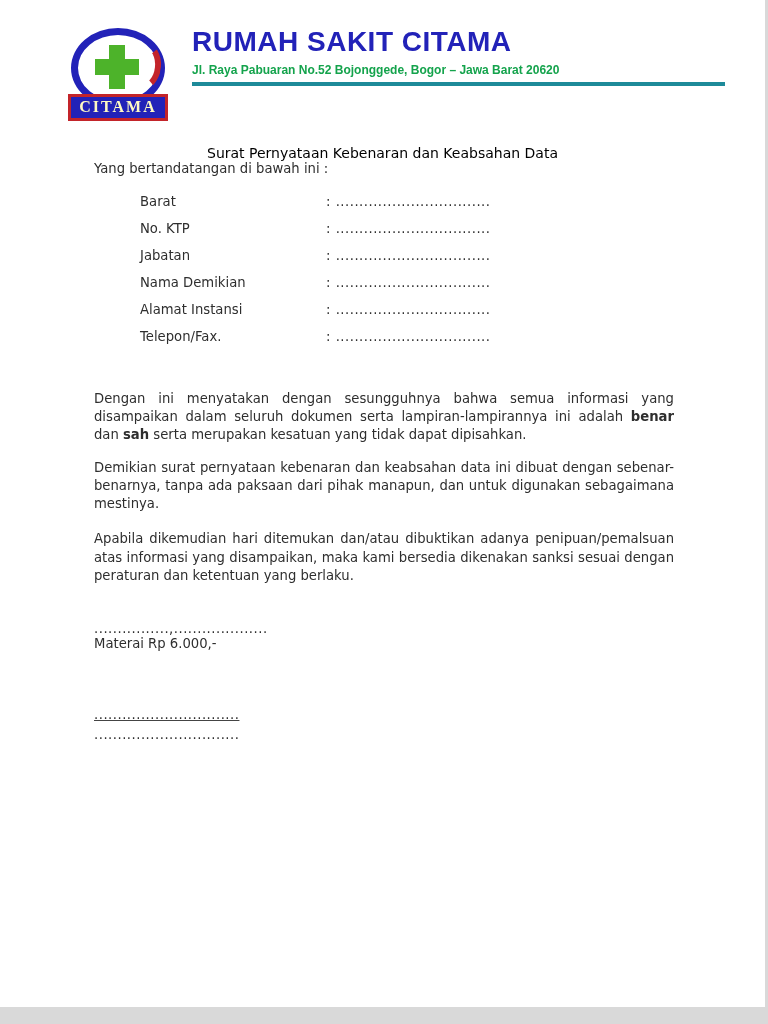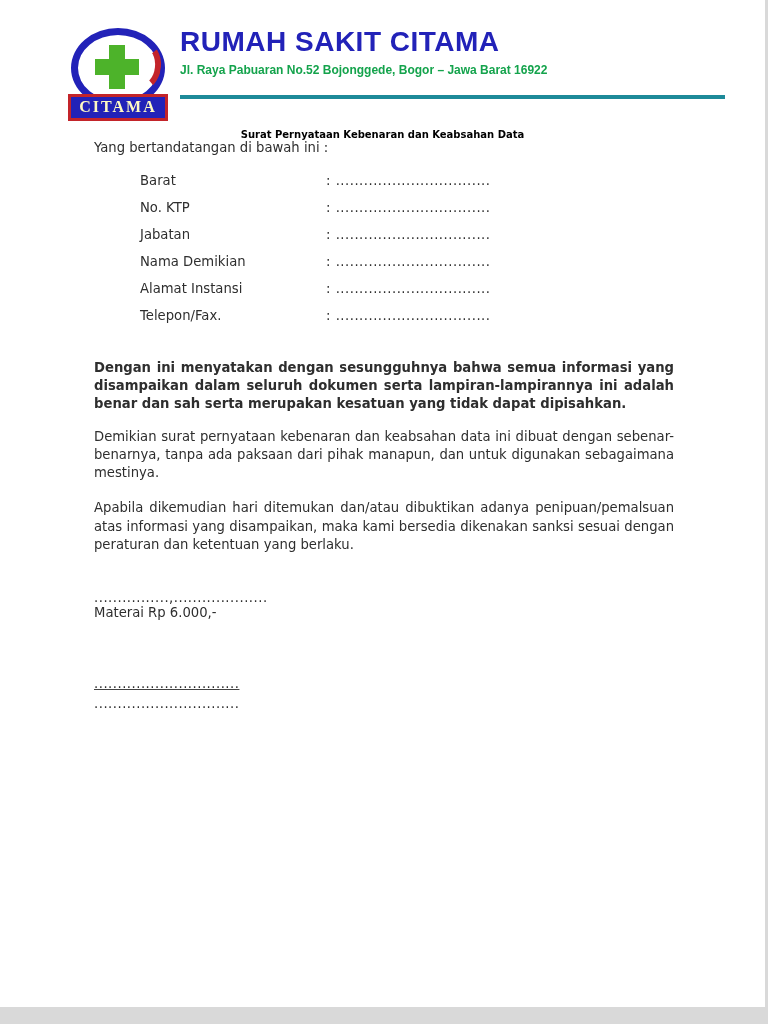--- a/index.html
+++ b/index.html
@@ -79,23 +79,23 @@
     color: #fef9c3;
     font-family: "Liberation Serif", serif;
     font-weight: bold;
     font-size: 16px;
     letter-spacing: 2px;
     text-align: center;
     padding: 1px 0 2px;
   }
   .head-text {
     flex: 1;
-    margin-left: 12px;
+    margin-left: 24px;
     border-bottom: 4px solid #1d8a99;
-    padding-bottom: 18px;
+    padding-bottom: 5px;
   }
   .hospital-name {
     font-family: "Liberation Sans", sans-serif;
     font-size: 28px;
     font-weight: bold;
     color: #2222b8;
     line-height: 1.0;
     letter-spacing: 0.5px;
   }
   .tagline {
@@ -117,24 +117,24 @@
     font-family: "Liberation Sans", sans-serif;
     font-size: 10.6px;
     font-weight: bold;
     letter-spacing: -0.1px;
     color: #1d8a99;
     white-space: nowrap;
   }
 
   
   .doc-title {
-    margin-top: 8px;
+    margin-top: 24px;
     text-align: center;
-    font-size: 10px;
-    font-weight: bold;
+    font-size: 14px;
+    font-weight: normal;
     color: #000000;
   }
   .content {
     margin: 0 91px 0 94px;
     color: #2e2e2e;
     font-size: 13.2px;
   }
   .opening {
   }
   .fields {
@@ -147,21 +147,21 @@
     height: 27px;
     font-size: 13.2px;
     color: #2e2e2e;
   }
   .field-label { width: 186px; flex: 0 0 186px; }
   .field-value { letter-spacing: 0.5px; }
   .para {
     text-align: justify;
     line-height: 1.38;
   }
-  .para-1 { margin-top: 30px; font-weight: bold; }
+  .para-1 { margin-top: 40px; }
   .para-2 { margin-top: 17px; }
   .para-3 { margin-top: 14px; }
   .place-date { margin-top: 36px; letter-spacing: 0.5px; }
   .materai { }
   .sig { margin-top: 54px; line-height: 20px; letter-spacing: 0.5px; }
   .sig-underlined { text-decoration: underline; text-decoration-color: #444; }
 </style>
 </head>
 <body>
 
@@ -170,21 +170,21 @@
   <header class="letterhead">
     <div class="logo">
       <div class="logo-ellipse">
         <div class="cross-icon"></div>
         <div class="crescent-icon"></div>
       </div>
       <div class="logo-banner">CITAMA</div>
     </div>
     <div class="head-text">
       <div class="hospital-name">RUMAH SAKIT CITAMA</div>
-      <div class="address">Jl. Raya Pabuaran No.52 Bojonggede, Bogor – Jawa Barat 16922</div>
+      <div class="address">Jl. Raya Pabuaran No.52 Bojonggede, Bogor – Jawa Barat 20620</div>
     </div>
   </header>
 
   <h1 class="doc-title">Surat Pernyataan Kebenaran dan Keabsahan Data</h1>
 
   <div class="content">
 
     <p class="opening">Yang bertandatangan di bawah ini :</p>
 
     <div class="fields">

